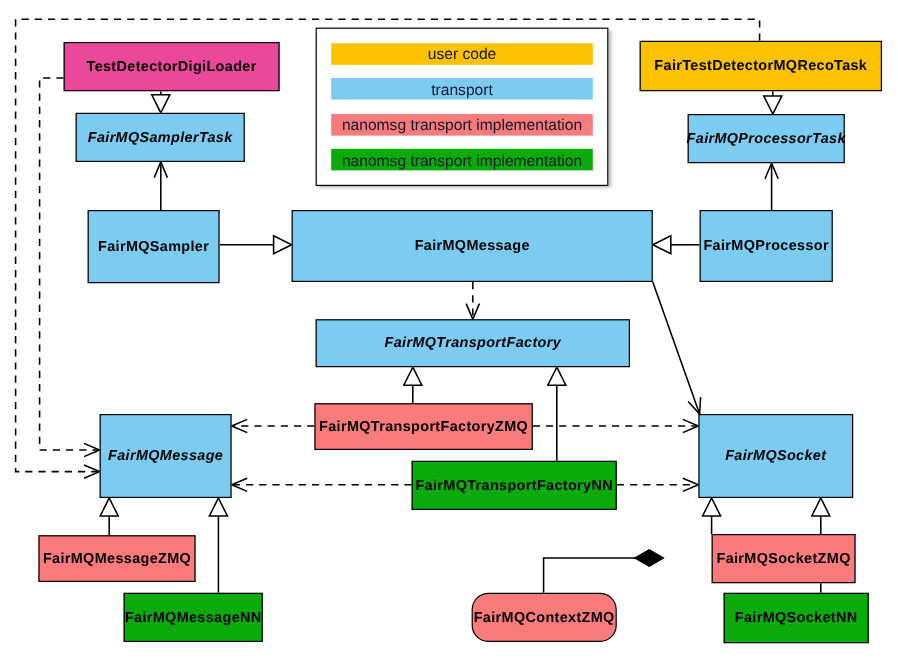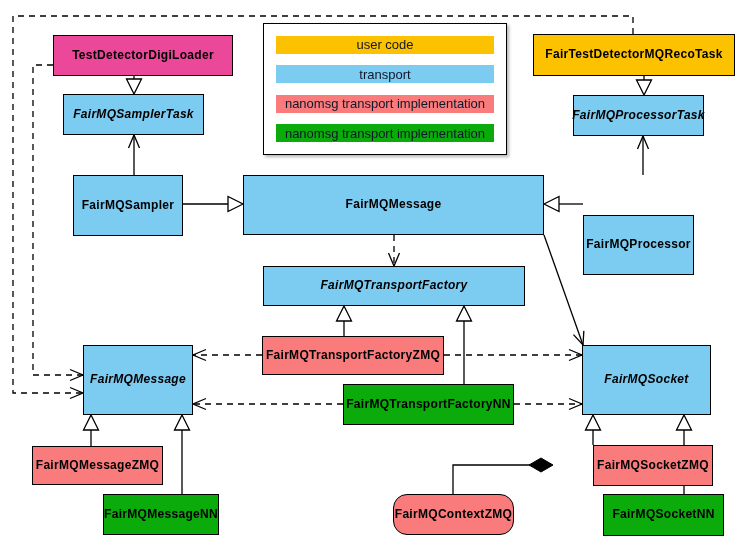--- a/index.html
+++ b/index.html
@@ -76,21 +76,21 @@
       <polygon points="553,465 541,472 529,465 541,458" fill="#000000" stroke="#000000" stroke-width="1"></polygon>
     </svg>
 
   <div class="nodes">
       <div class="node" style="left: 53px; top: 35px; width: 180px; height: 41px; background: #ec4899;">TestDetectorDigiLoader</div>
       <div class="node" style="left: 533px; top: 34px; width: 202px; height: 42px; background: rgb(252, 194, 0);">FairTestDetectorMQRecoTask</div>
       <div class="node abstract" style="left: 63px; top: 94px; width: 141px; height: 41px; background: rgb(124, 203, 241);">FairMQSamplerTask</div>
       <div class="node abstract" style="left: 573px; top: 95px; width: 131px; height: 41px; background: rgb(124, 203, 241);">FairMQProcessorTask</div>
       <div class="node" style="left: 73px; top: 175px; width: 110px; height: 61px; background: rgb(124, 203, 241);">FairMQSampler</div>
       <div class="node" style="left: 243px; top: 175px; width: 301px; height: 60px; background: rgb(124, 203, 241);">FairMQMessage</div>
-      <div class="node" style="left: 583px; top: 175px; width: 111px; height: 60px; background: rgb(124, 203, 241); margin-top: 40px;">FairMQProcessor</div>
+      <div class="node" style="left: 583px; top: 175px; width: 111px; height: 60px; background: rgb(124, 203, 241);">FairMQProcessor</div>
       <div class="node abstract" style="left: 263px; top: 266px; width: 262px; height: 40px; background: rgb(124, 203, 241);">FairMQTransportFactory</div>
       <div class="node" style="left: 262px; top: 336px; width: 182px; height: 39px; background: rgb(249, 123, 123);">FairMQTransportFactoryZMQ</div>
       <div class="node" style="left: 343px; top: 384px; width: 171px; height: 41px; background: rgb(11, 171, 11);">FairMQTransportFactoryNN</div>
       <div class="node abstract" style="left: 83px; top: 345px; width: 110px; height: 70px; background: rgb(124, 203, 241);">FairMQMessage</div>
       <div class="node abstract" style="left: 582px; top: 345px; width: 129px; height: 70px; background: rgb(124, 203, 241);">FairMQSocket</div>
       <div class="node" style="left: 32px; top: 446px; width: 131px; height: 39px; background: rgb(249, 123, 123);">FairMQMessageZMQ</div>
       <div class="node" style="left: 103px; top: 494px; width: 116px; height: 41px; background: rgb(11, 171, 11);">FairMQMessageNN</div>
       <div class="node" style="left: 393px; top: 494px; width: 121px; height: 41px; background: rgb(249, 123, 123); border-radius: 14px;">FairMQContextZMQ</div>
       <div class="node" style="left: 553px; top: 445px; width: 120px; height: 41px; background: rgb(249, 123, 123); margin-left: 40px;">FairMQSocketZMQ</div>
       <div class="node" style="left: 603px; top: 494px; width: 121px; height: 42px; background: rgb(11, 171, 11);">FairMQSocketNN</div>

